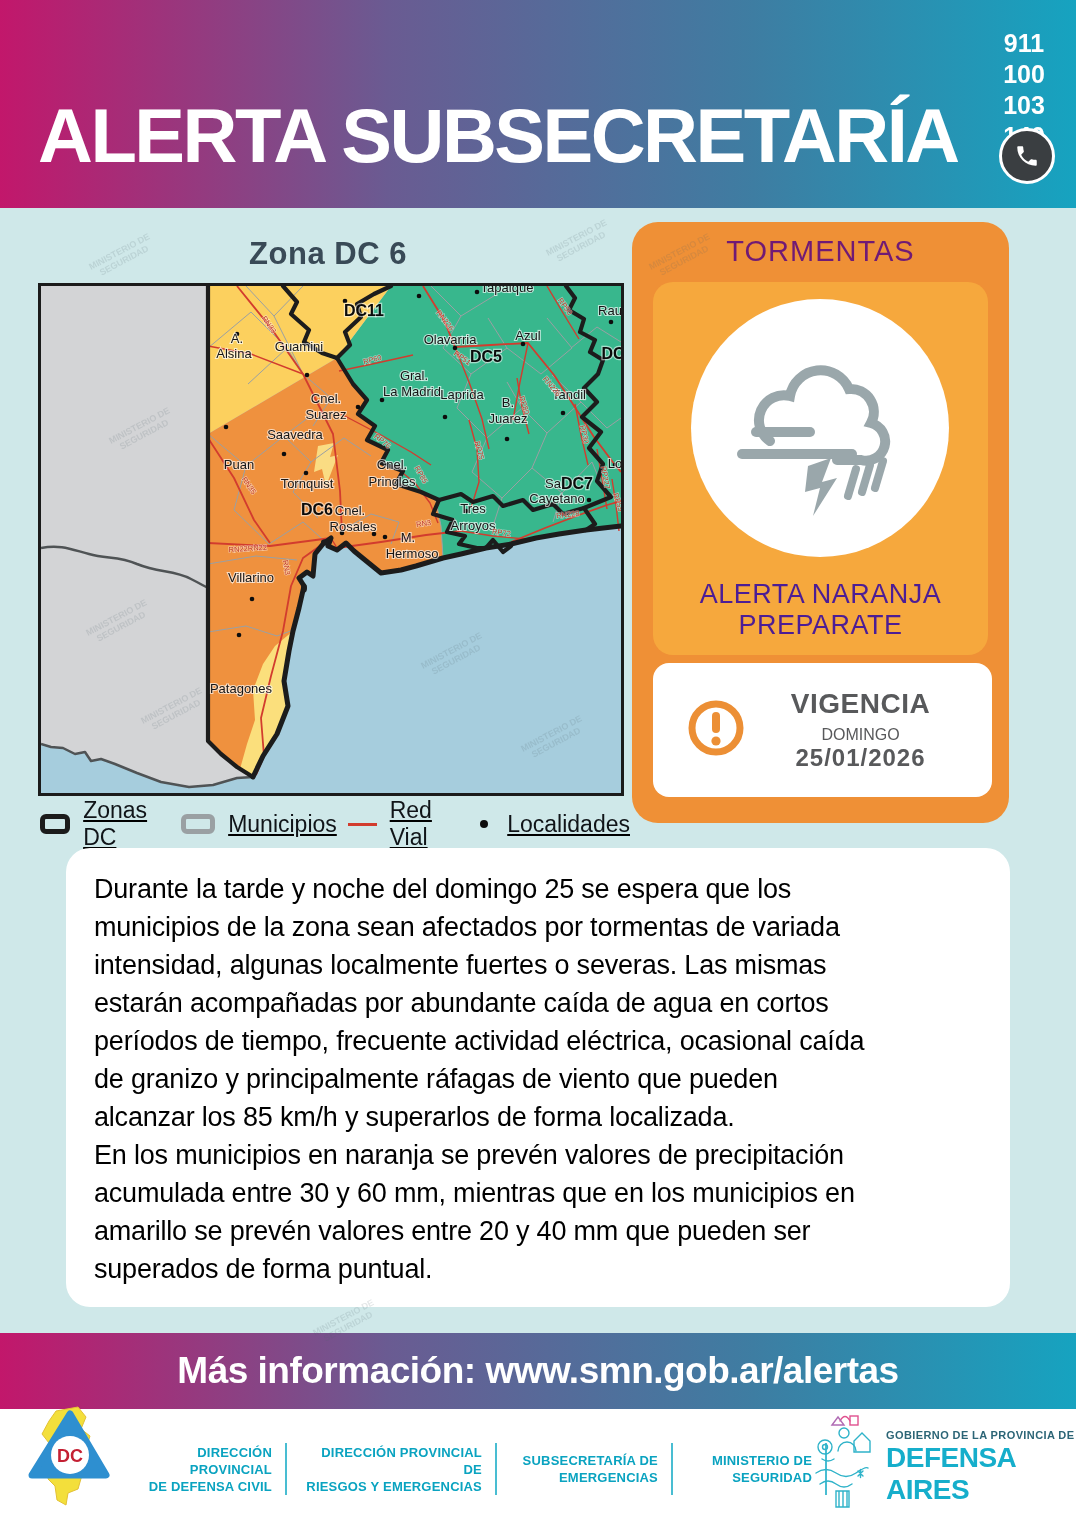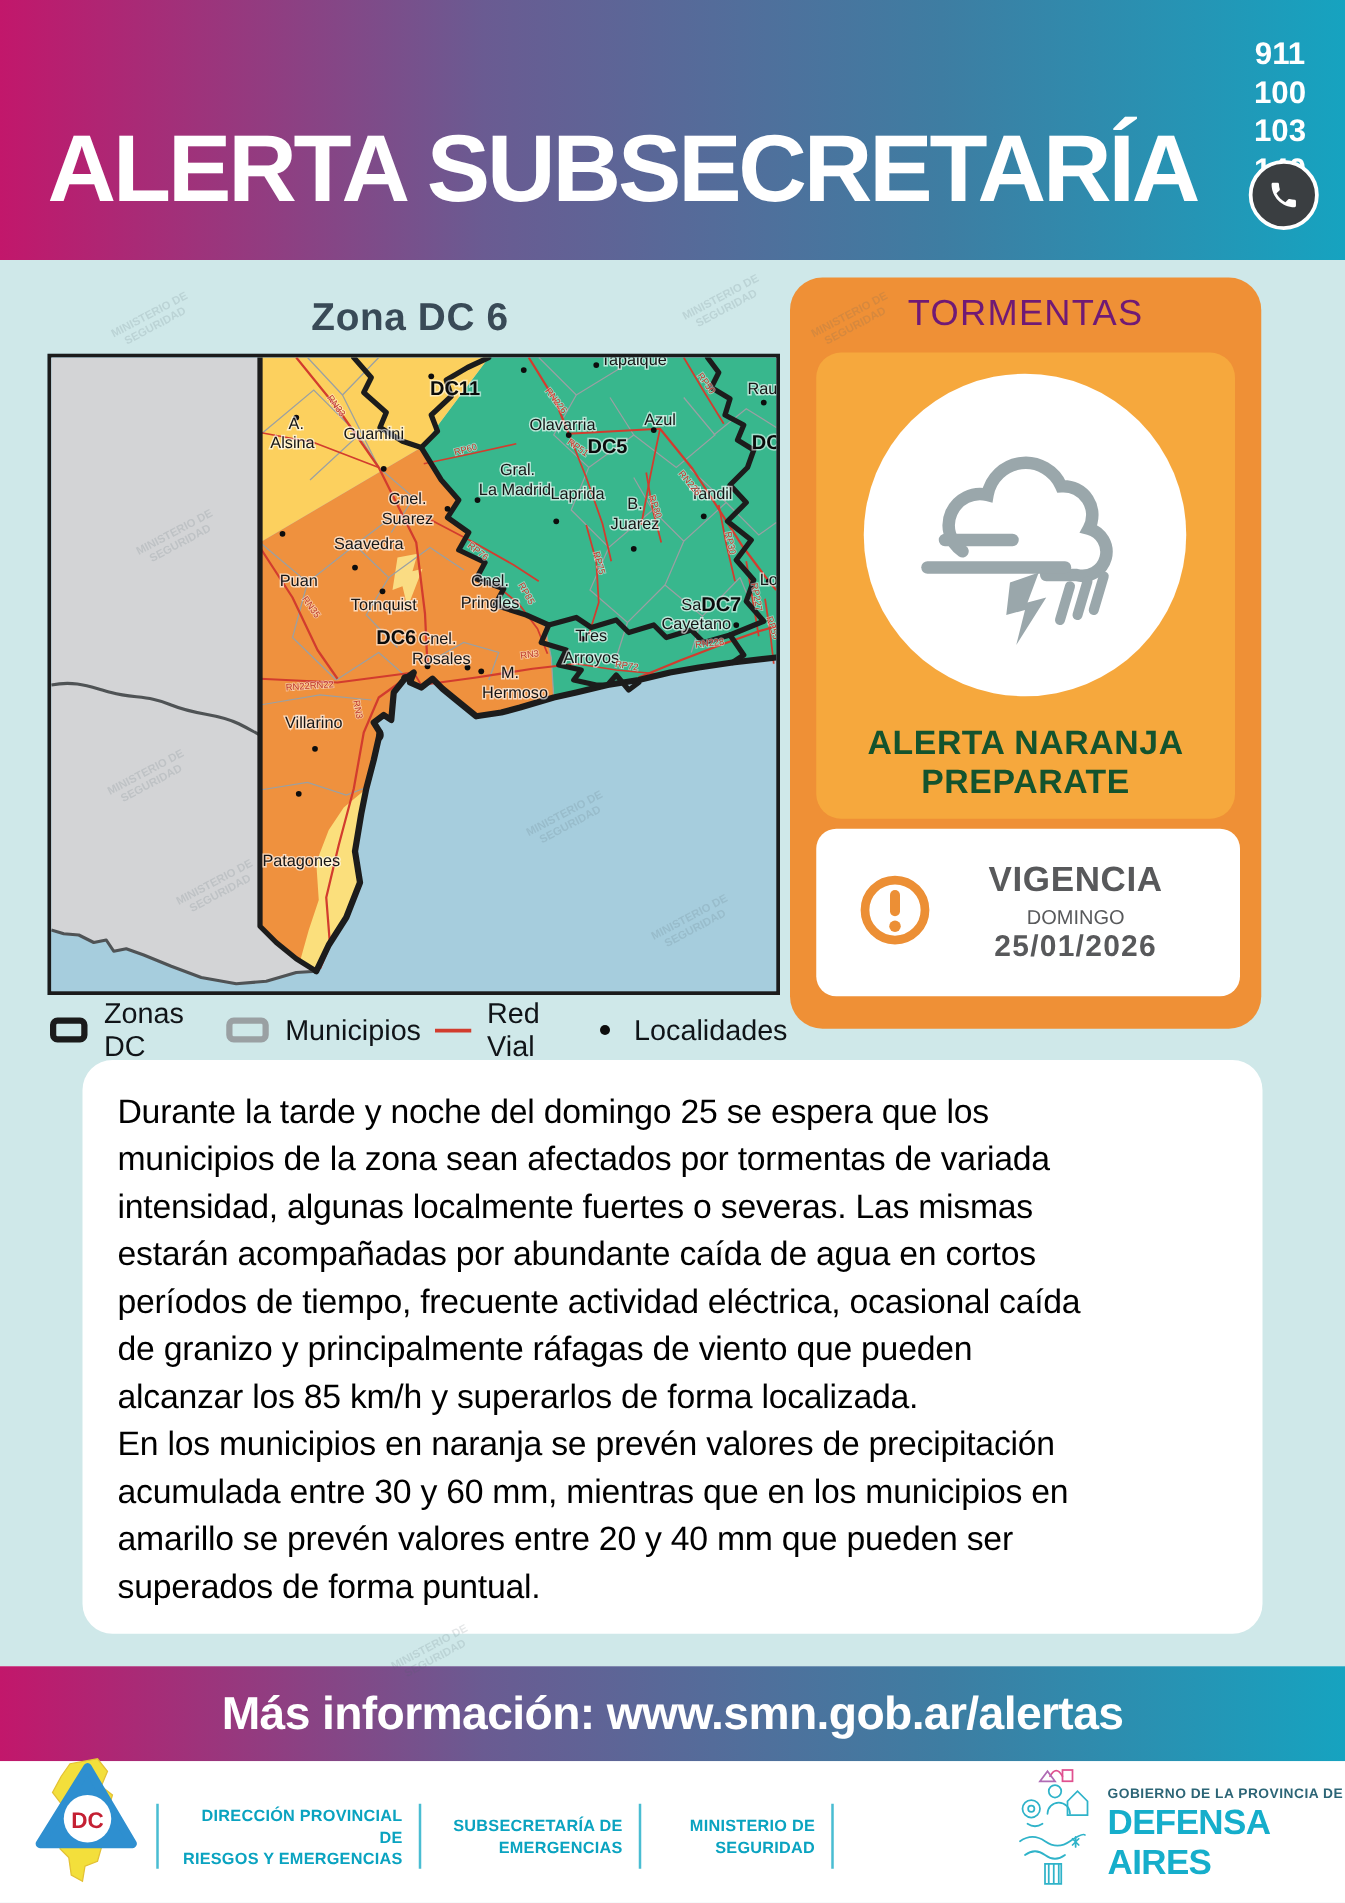--- a/index.html
+++ b/index.html
@@ -16,38 +16,38 @@
              background:#3a3e41;border:3px solid #fff;display:flex;align-items:center;justify-content:center;}
 
   
   .main{position:absolute;left:0;top:208px;width:1076px;height:1125px;background:#cfe8e9;}
   .zone-title{position:absolute;left:38px;top:28px;width:580px;text-align:center;
               font-size:31px;font-weight:bold;color:#394a57;letter-spacing:.5px;}
   .map-box{position:absolute;left:38px;top:75px;width:580px;height:507px;border:3px solid #1b1b1b;
            box-sizing:content-box;background:#a6cddd;}
   .map-box svg{display:block;}
 
-  .legend{position:absolute;left:40px;top:596px;width:590px;height:40px;display:flex;gap:11px;}
+  .legend{position:absolute;left:40px;top:596px;width:590px;height:40px;display:flex;gap:11px;text-decoration:underline;}
   .lg-item{display:flex;align-items:center;gap:13px;}
   .lg-lb{font-size:23px;color:#101418;}
   .lg-ic{display:inline-block;box-sizing:border-box;}
   .lg-ic.zonas{width:34px;height:20px;border:5px solid #1b1b1b;border-radius:6px;}
   .lg-ic.munis{width:34px;height:20px;border:5px solid #9aa0a3;border-radius:6px;}
   .lg-ic.redvial{width:34px;height:0;border-top:3px solid #d23c2e;}
   .lg-ic.localidad{width:8px;height:8px;background:#0d0d0d;border-radius:50%;margin:0 6px;}
 
   
   .panel{position:absolute;left:632px;top:14px;width:377px;height:601px;background:#ef9036;border-radius:26px;}
   .panel-title{position:absolute;left:0;top:13px;width:100%;text-align:center;
                font-size:29px;font-weight:normal;color:#701a75;letter-spacing:1px;}
   .panel-inner{position:absolute;left:21px;top:60px;width:335px;height:373px;background:#f6a83d;border-radius:20px;}
   .storm-circle{position:absolute;left:38px;top:17px;width:258px;height:258px;border-radius:50%;background:#fff;
                 display:flex;align-items:center;justify-content:center;}
   .alert-level{position:absolute;left:0;bottom:14px;width:100%;text-align:center;
-               font-size:27px;font-weight:bold;color:#14532d;line-height:31px;letter-spacing:.5px;}
+               font-size:27px;font-weight:normal;color:#4c1d95;line-height:31px;letter-spacing:.5px;}
   .vig-box{position:absolute;left:21px;top:441px;width:339px;height:134px;background:#fff;border-radius:16px;
            display:flex;align-items:center;}
   .vig-icon{margin-left:32px;flex:0 0 auto;}
   .vig-text{flex:1;text-align:center;color:#58595b;padding-right:18px;}
   .vig-h{font-size:28px;font-weight:bold;letter-spacing:.5px;}
   .vig-d{font-size:16px;font-weight:normal;margin-top:6px;}
   .vig-dt{font-size:24px;font-weight:bold;letter-spacing:1px;}
 
   
   .desc{position:absolute;left:66px;top:640px;width:944px;height:459px;background:#fff;border-radius:24px;box-sizing:border-box;
@@ -352,20 +352,22 @@
   <div class="fbot">
 
     <svg class="dclogo" width="95" height="110" viewBox="0 0 95 110">
       <path fill="#f3df3b" stroke="#e3c134" stroke-width="1" d="M36,6 L58,2 L66,12 L61,24 L70,31 L66,44 L76,52 L73,66 L62,70 L58,84 L48,88 L46,100 L37,95 L35,81 L28,74 L31,60 L24,51 L29,38 L22,29 L29,16 Z"></path>
       <path fill="#2e8fd0" stroke="#2e8fd0" stroke-width="7" stroke-linejoin="round" d="M12,70 L50,9 L86,70 Z"></path>
       <circle cx="50" cy="50" r="19" fill="#ffffff"></circle>
       <text x="50" y="57" text-anchor="middle" font-family="Liberation Sans, sans-serif" font-size="18" font-weight="bold" fill="#c42033">DC</text>
     </svg>
 
     <div class="orgs">
+        <div class="org w0">DIRECCIÓN PROVINCIAL
+DE DEFENSA CIVIL</div>
         <div class="org-div"></div>
         <div class="org w1">DIRECCIÓN PROVINCIAL DE
 RIESGOS Y EMERGENCIAS</div>
         <div class="org-div"></div>
         <div class="org w2">SUBSECRETARÍA DE
 EMERGENCIAS</div>
         <div class="org-div"></div>
         <div class="org w3">MINISTERIO DE
 SEGURIDAD</div>
         <div class="org-div"></div>

